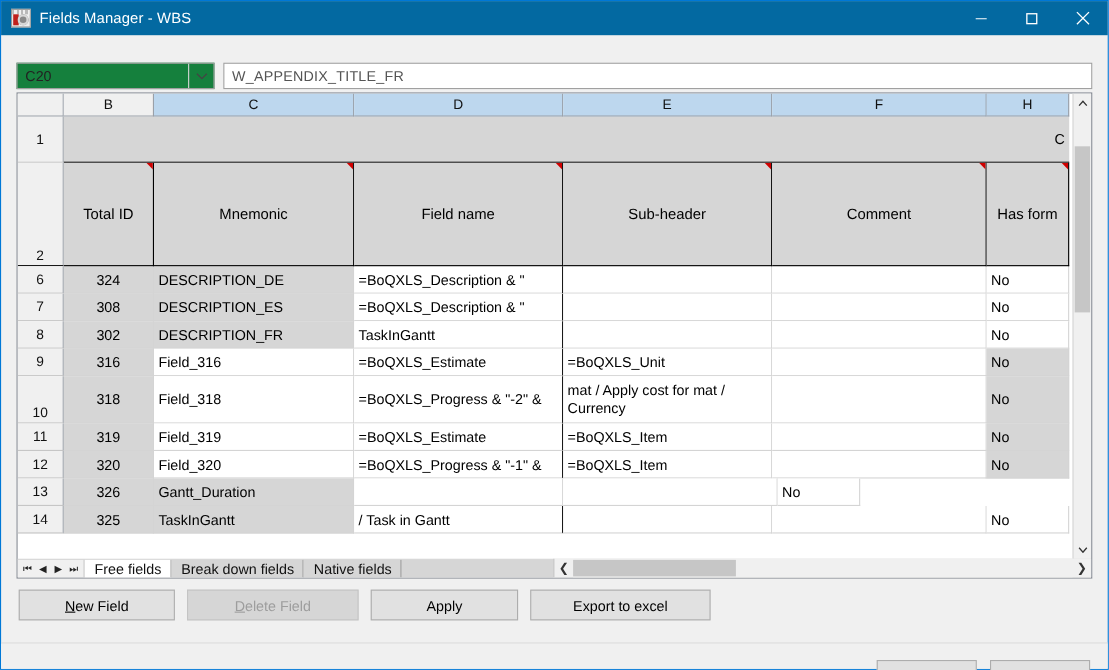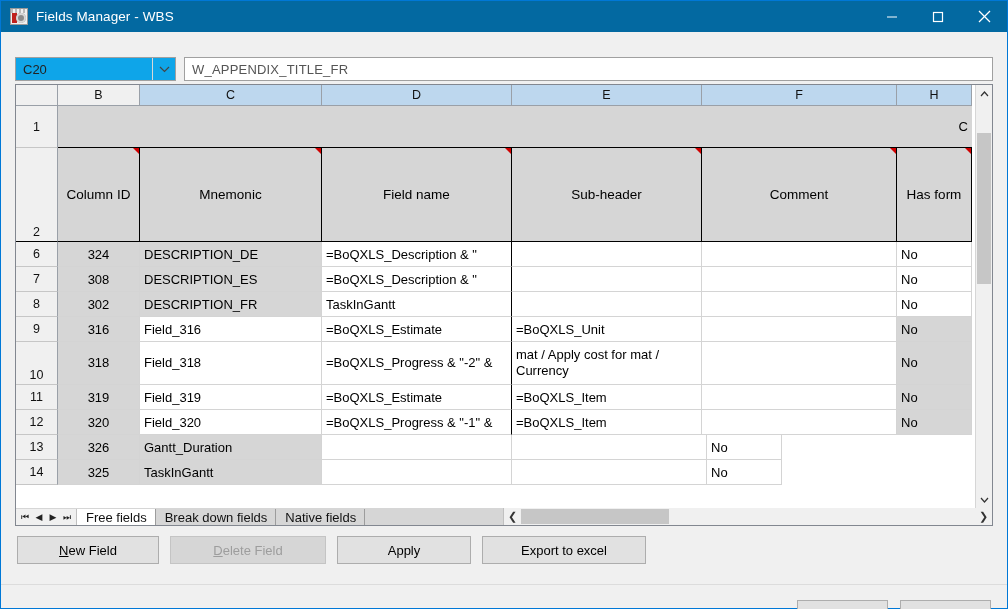--- a/index.html
+++ b/index.html
@@ -69,23 +69,23 @@
   #client {
     flex: 1 1 auto;
     position: relative;
   }
   
   #formula-row {
     position: absolute; left: 14px; top: 25px; right: 14px; height: 24px;
     display: flex;
   }
   #name-box {
-    width: 161px; height: 24px;
-    box-sizing: border-box;
-    background: #0ea5e9;
+    width: 180px; height: 24px;
+    box-sizing: border-box;
+    background: #15803d;
     border: 1px solid #a0a0a0;
     display: flex; align-items: center;
     position: relative;
   }
   #name-box .nb-text {
     padding-left: 7px;
     font-size: 13px;
     color: #222;
   }
   #name-box .nb-arrow {
@@ -341,21 +341,21 @@
         </div>
       <div id="grid-body">
           <div class="row" style="height: 42px;">
             <div class="rh mid" style="width: 42px; height: 42px;">1</div>
             <div class="cell locked" style="width: 914px; height: 42px; justify-content: flex-end; border-right: none; border-bottom: 1px solid rgb(0, 0, 0);">C</div>
           </div>
           <div class="row" style="height: 94px;">
             <div class="rh" style="width: 42px; height: 94px; border-bottom: 1px solid rgb(0, 0, 0);">2</div>
             <div class="cell hdr" style="width: 82px; height: 94px;">
               <span class="flag"></span>
-              <span>Column ID</span>
+              <span>Total ID</span>
             </div>
             <div class="cell hdr" style="width: 182px; height: 94px;">
               <span class="flag"></span>
               <span>Mnemonic</span>
             </div>
             <div class="cell hdr" style="width: 190px; height: 94px;">
               <span class="flag"></span>
               <span>Field name</span>
             </div>
             <div class="cell hdr" style="width: 190px; height: 94px;">
@@ -439,20 +439,21 @@
             <div class="cell locked num" style="width: 82px; height: 25px;">326</div>
             <div class="cell locked" style="width: 182px; height: 25px;">Gantt_Duration</div>
             <div class="cell" style="width: 190px; height: 25px;"></div>
             <div class="cell" style="width: 195px; height: 25px;"></div>
             <div class="cell" style="width: 75px; height: 25px;">No</div>
           </div>
           <div class="row" style="height: 25px; text-align: center;">
             <div class="rh mid" style="width: 42px; height: 25px;">14</div>
             <div class="cell locked num" style="width: 82px; height: 25px;">325</div>
             <div class="cell locked" style="width: 182px; height: 25px;">TaskInGantt</div>
+            <div class="cell" style="width: 190px; height: 25px; border-right: 1px solid rgb(0, 0, 0);">/ Task in Gantt</div>
             <div class="cell" style="width: 190px; height: 25px;"></div>
             <div class="cell" style="width: 195px; height: 25px;"></div>
             <div class="cell" style="width: 75px; height: 25px;">No</div>
           </div>
         </div>
 
       <div id="vscroll">
         <div class="sb-arrow">
           <svg width="9" height="6" viewBox="0 0 9 6">
               <polyline points="1,5 4.5,1 8,5" fill="none" stroke="#333" stroke-width="1.2"></polyline>

